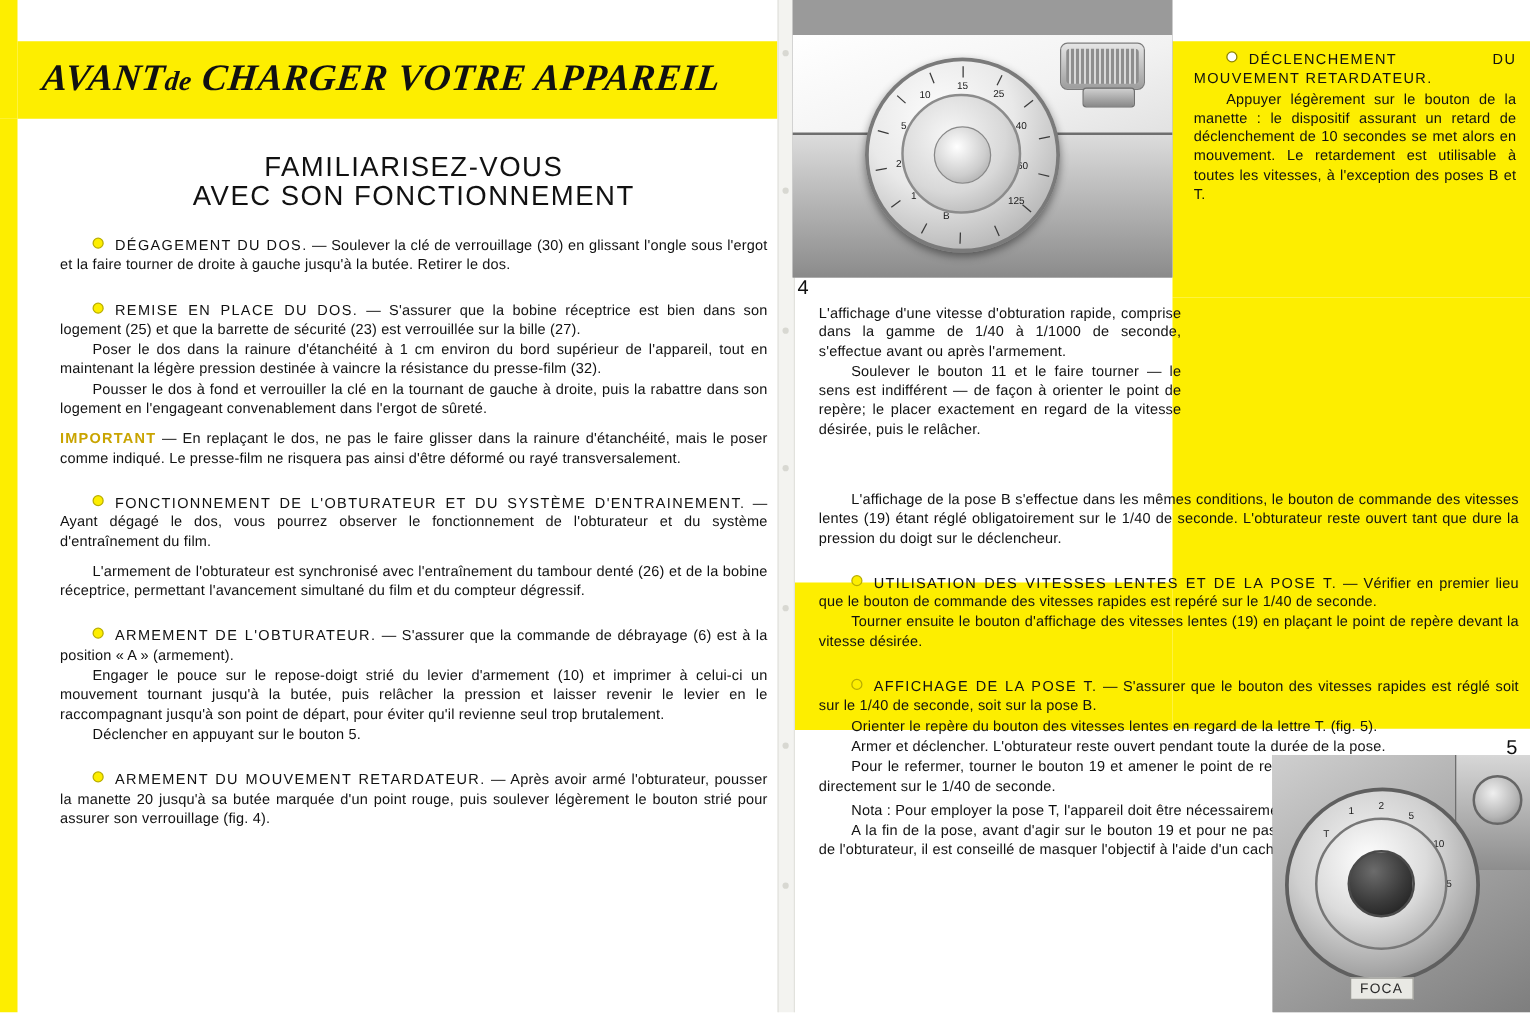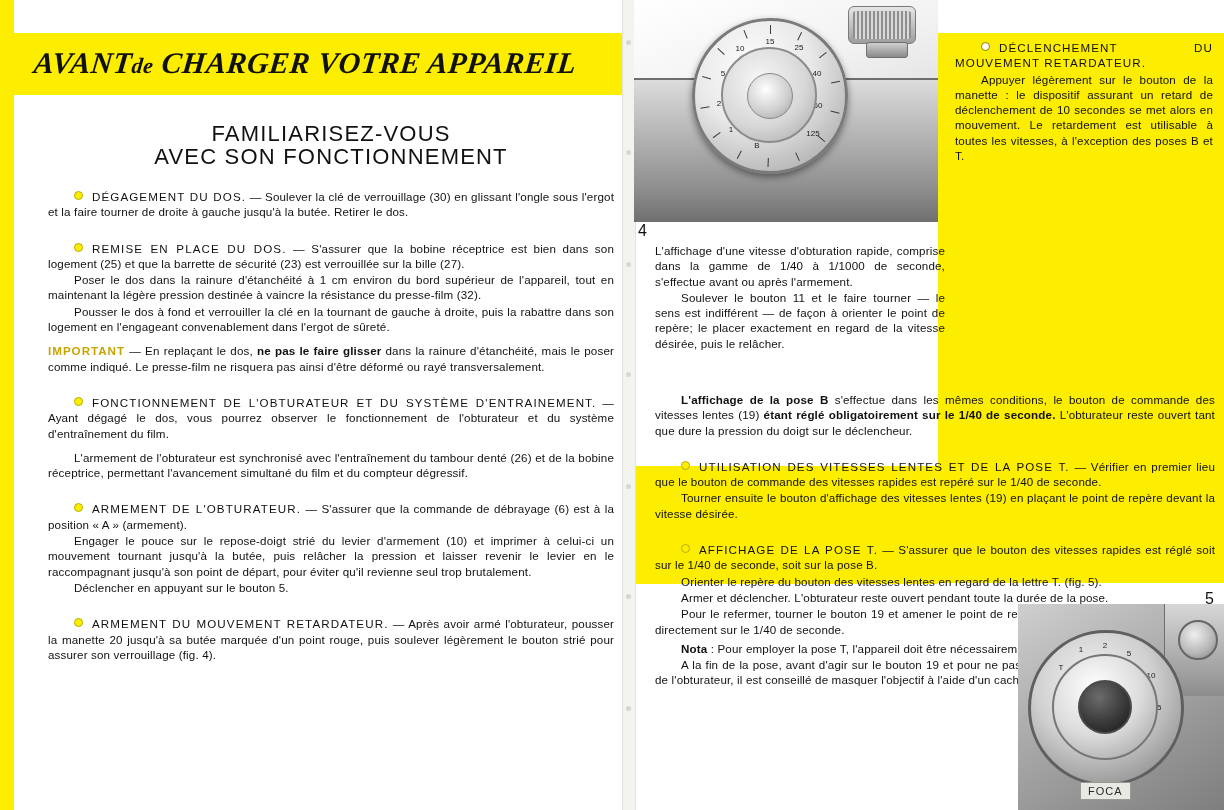--- a/index.html
+++ b/index.html
@@ -102,21 +102,21 @@
     width: 7px; height: 7px;
     border-radius: 50%;
     background: #fdee00;
     border: 1px solid #b9ad00;
     margin-right: 9px;
     vertical-align: 1px;
   }
   .col.onyellow .dot { background: #fff; border-color: #8a8200; }
 
   .caps { letter-spacing: 1.1px; }
-  .bold { font-weight: bold; }
+  .bold { font-weight: normal; }
   .hl-important {
     color: #c9a400;
     font-weight: bold;
     letter-spacing: 1px;
   }
 
   
   .photo {
     position: absolute;
     overflow: hidden;
@@ -125,20 +125,21 @@
   #photo-top { left: 634px; top: 0px; width: 304px; height: 222px; }
   #photo-bottom { left: 1018px; top: 604px; width: 206px; height: 206px; }
   #fignum-4 { left: 638px; top: 222px; }
   #fignum-5 { left: 1205px; top: 590px; }
 
   
   .dialwrap {
     position: absolute;
     inset: 0;
     background: linear-gradient(160deg,#ffffff 0%,#f2f2f2 38%,#e2e2e2 62%,#cfcfcf 100%);
+    margin-top: 28px;
   }
   .body-top {
     position: absolute;
     left: 0; top: 78px; width: 304px; height: 144px;
     background: linear-gradient(180deg,#dcdcdc 0%,#bdbdbd 30%,#8f8f8f 75%,#6d6d6d 100%);
     border-top: 2px solid #6e6e6e;
   }
   .dial {
     position: absolute;
     left: 58px; top: 18px;

